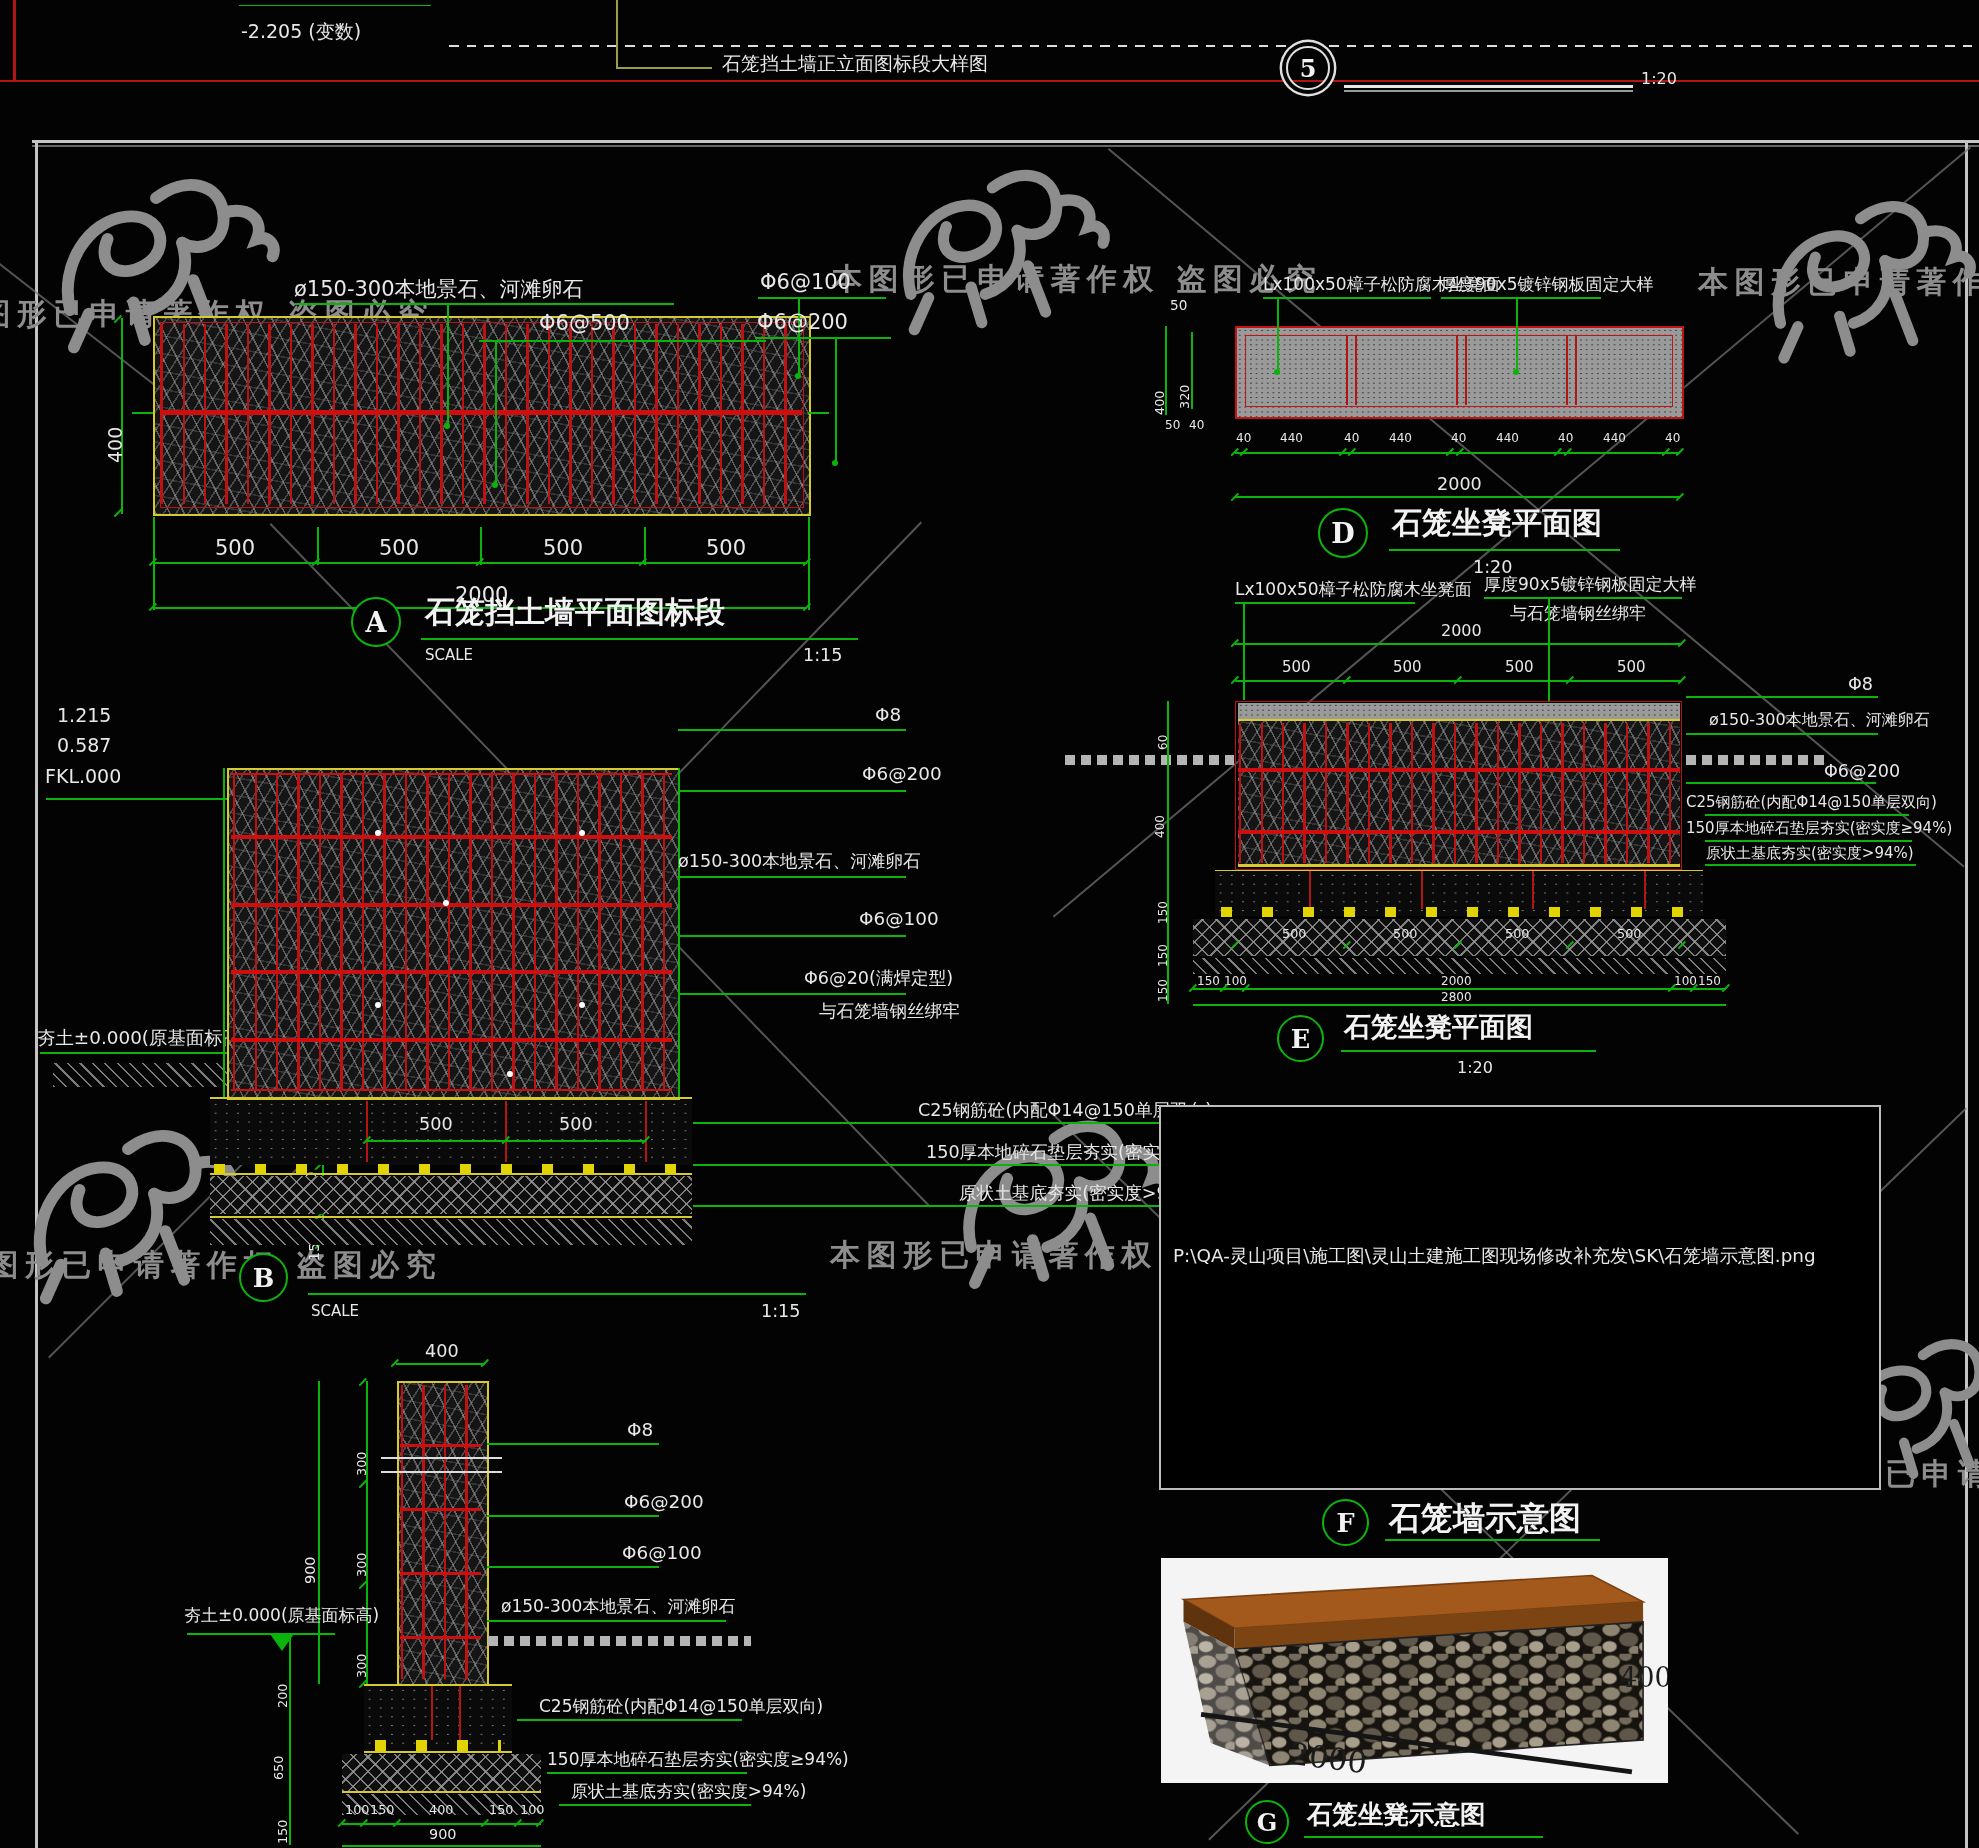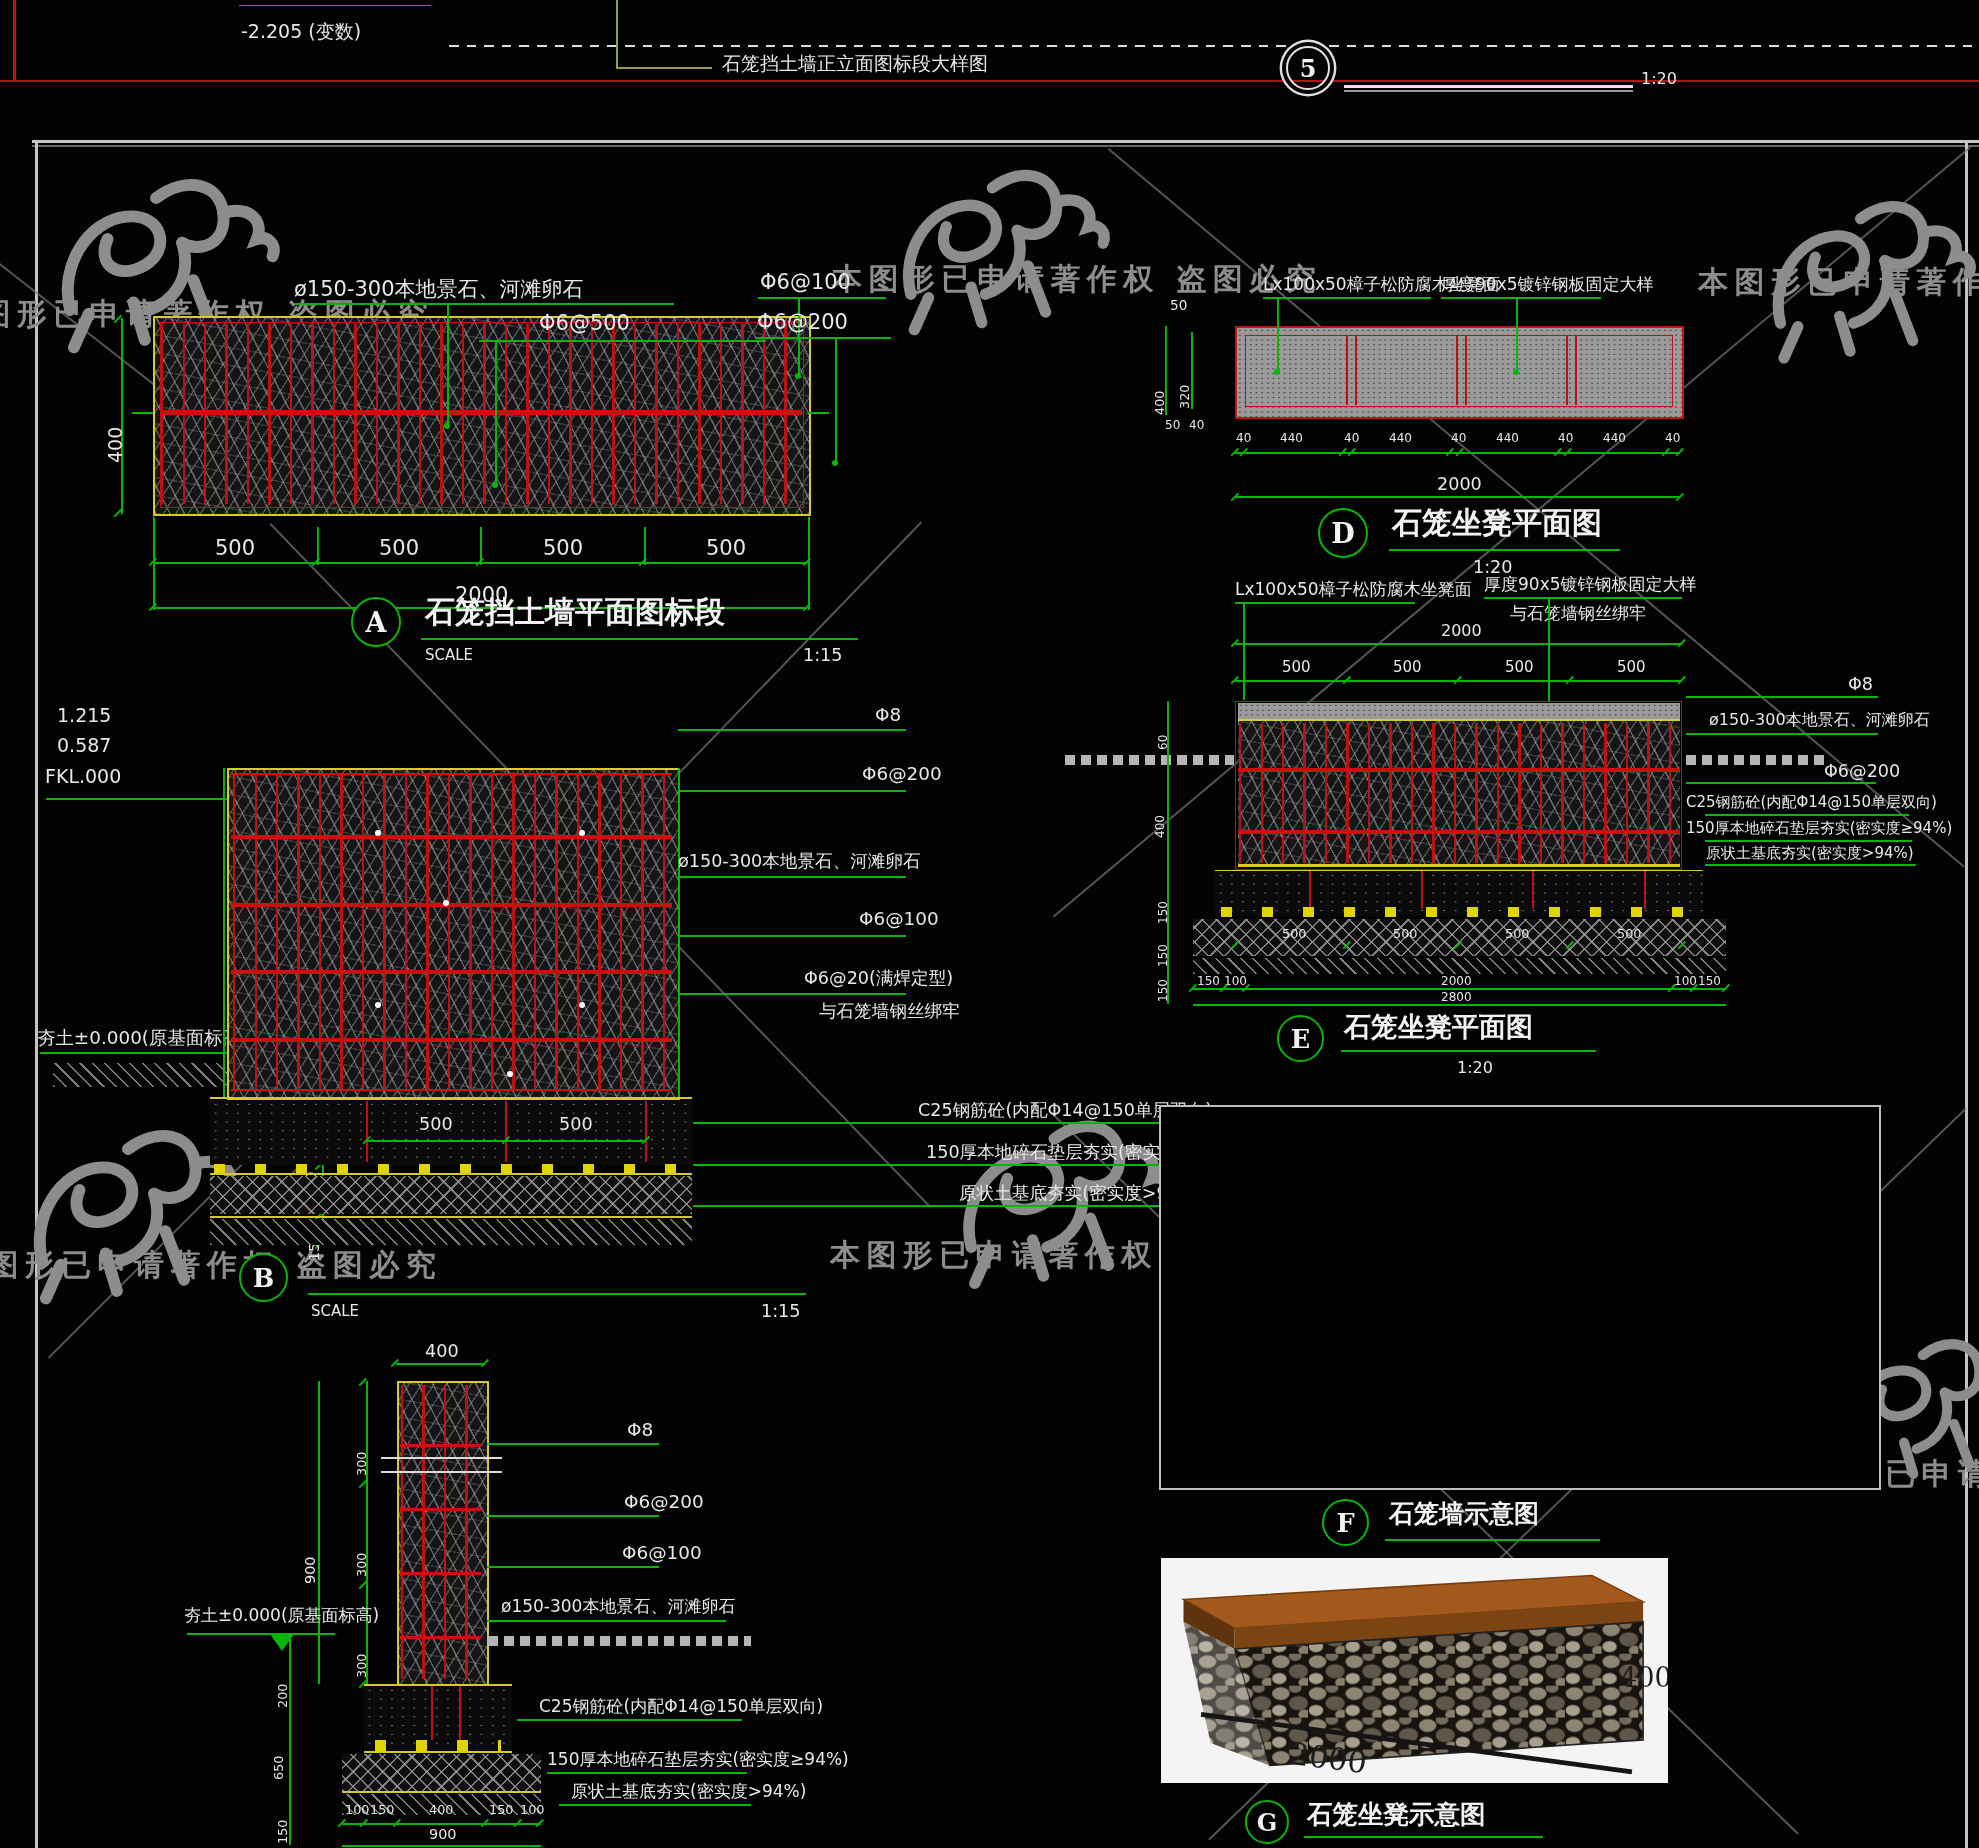--- a/index.html
+++ b/index.html
@@ -447,22 +447,23 @@
   <div class="a gl" style="left:1705px;top:840px;width:207px"></div>
   <div class="a w" style="left:1706px;top:844px;font-size:15px">原状土基底夯实(密实度&gt;94%)</div>
   <div class="a gl" style="left:1705px;top:864px;width:211px"></div>
   <div class="a bub" style="left:1277px;top:1015px;width:43px;height:43px;font-size:25.5px">E</div>
   <div class="a dt" style="left:1344px;top:1009px;font-size:27px">石笼坐凳平面图</div>
   <div class="a gl" style="left:1341px;top:1050px;width:255px;height:2.4px"></div>
   <div class="a w" style="left:1457px;top:1058px;font-size:16px">1:20</div>
 
   
   <div class="a" style="left:1159px;top:1105px;width:718px;height:381px;border:2.4px solid #bdbdbd;background:#000"></div>
+  <div class="a w" style="left:1173px;top:1243px;font-size:18.4px">P:\QA-灵山项目\施工图\灵山土建施工图现场修改补充发\SK\石笼墙示意图.png</div>
   <div class="a bub" style="left:1322px;top:1499px;width:43px;height:43px;font-size:25.5px">F</div>
-  <div class="a dt" style="left:1389px;top:1497px;font-size:25px">石笼墙示意图</div>
+  <div class="a dt" style="left:1389px;top:1497px;font-size:32px">石笼墙示意图</div>
   <div class="a gl" style="left:1385px;top:1539px;width:215px;height:2.4px"></div>
 
   
   <div class="a" style="left:1161px;top:1558px;width:507px;height:225px;background:#f4f4f4">
     <svg width="507" height="225" viewBox="0 0 635 282">
       <defs>
         <pattern id="stn" width="46" height="40" patternUnits="userSpaceOnUse">
           <rect width="46" height="40" fill="#17130e"></rect>
           <ellipse cx="12" cy="10" rx="11" ry="8" fill="#8d8472"></ellipse>
           <ellipse cx="34" cy="22" rx="12" ry="9" fill="#5f574a"></ellipse>

